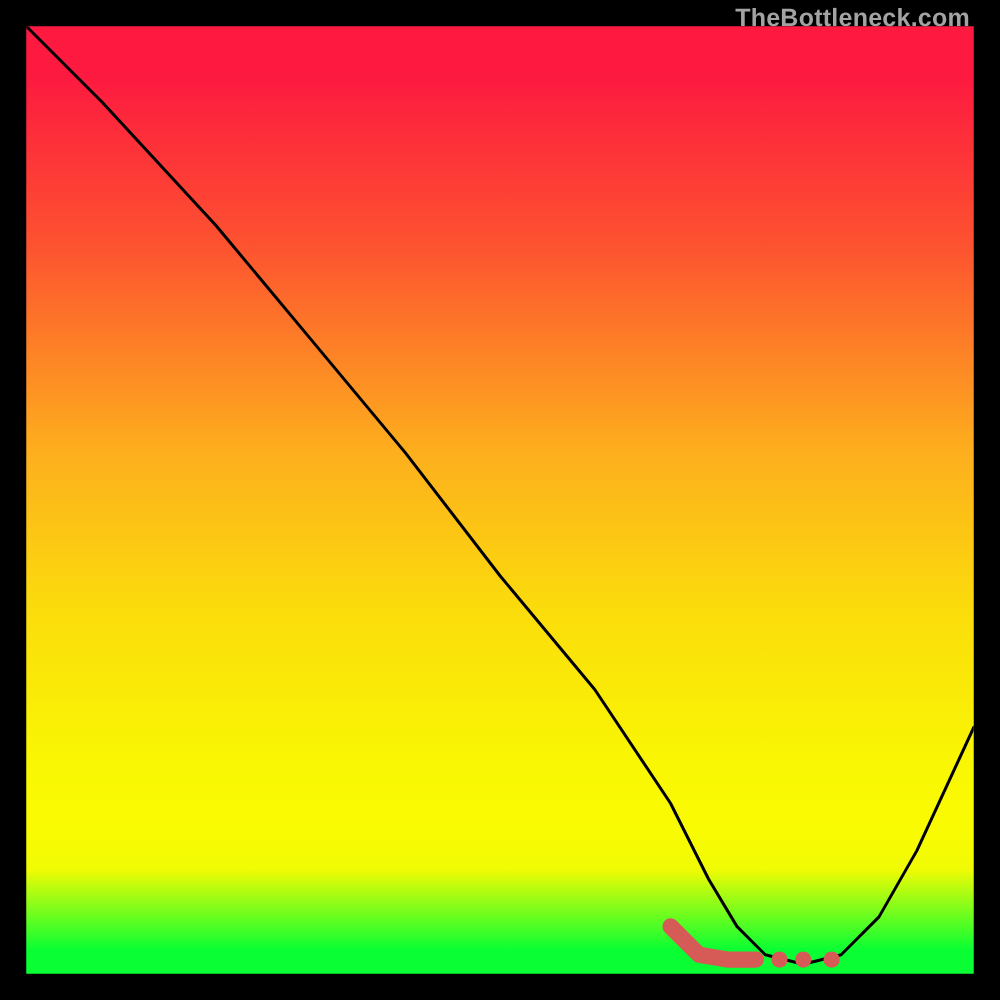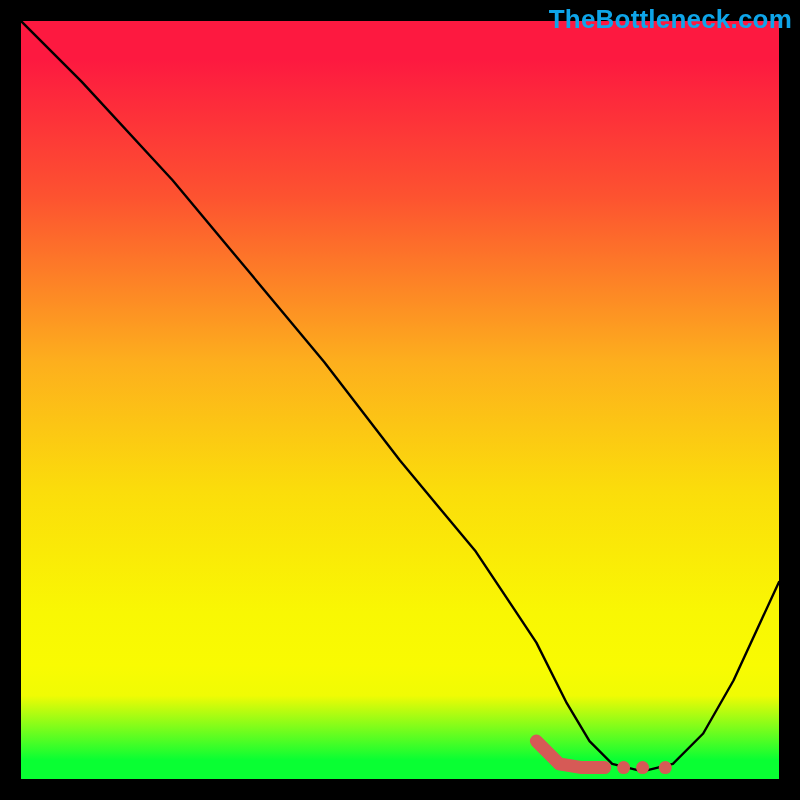--- a/index.html
+++ b/index.html
@@ -33,24 +33,24 @@
       #f9f703 78%,
       #f9fb02 85%,
       #f0fb04 89%,
       #09ff33 97.5%,
       #09ff33 100%
     );
   }
   .watermark {
     position: absolute;
     top: 4px;
-    right: 8px;
-    font-size: 26px;
+    right: 24px;
+    font-size: 20px;
     font-weight: 600;
-    color: #0ea5e9;
+    color: #a3a3a3;
     letter-spacing: 0.2px;
     user-select: none;
   }
   svg.overlay {
     position: absolute;
     left: 0;
     top: 0;
     width: 758px;
     height: 758px;
   }

